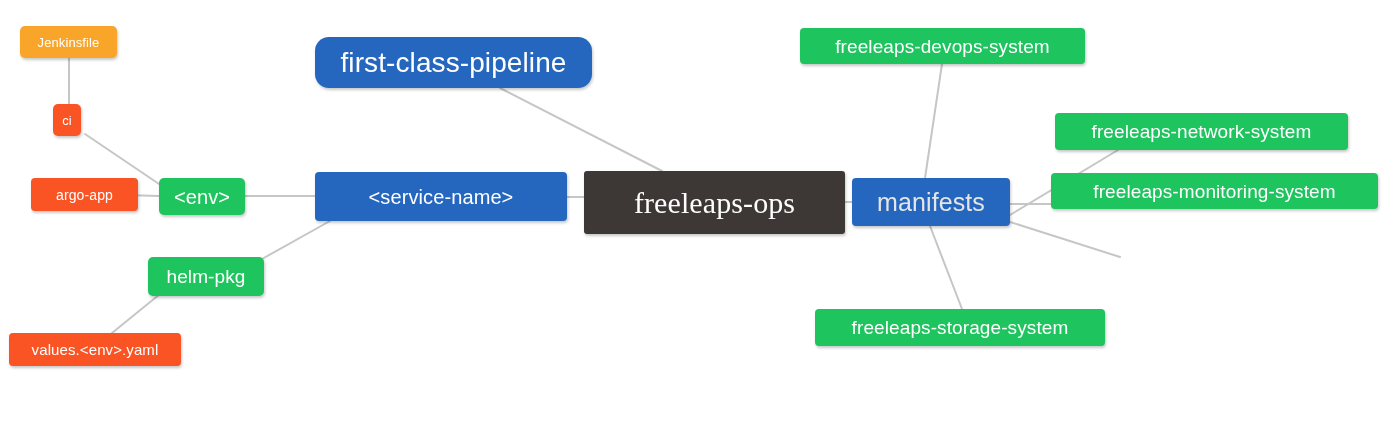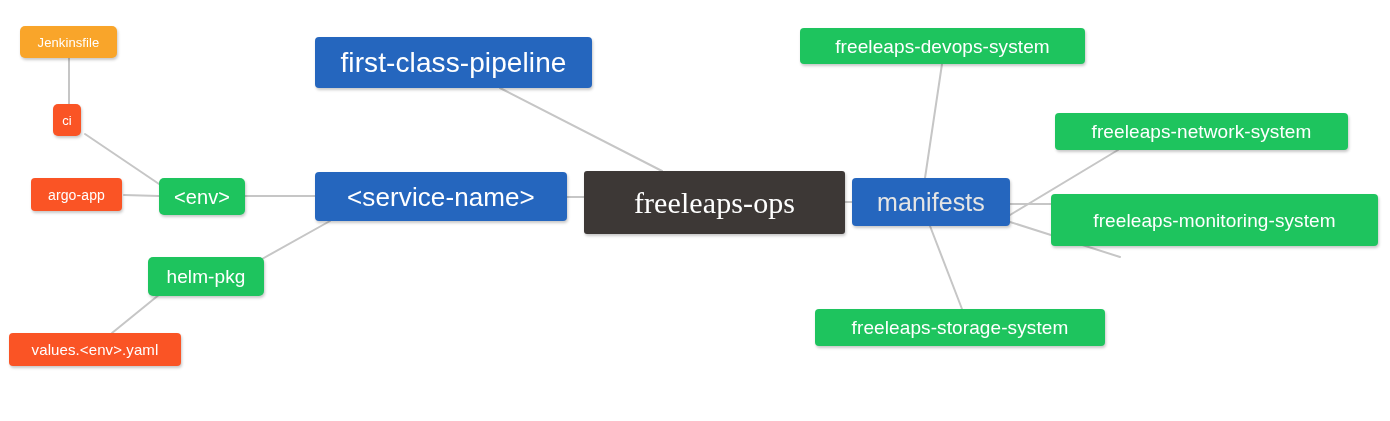--- a/index.html
+++ b/index.html
@@ -69,49 +69,49 @@
       <line x1="1010" y1="204" x2="1051" y2="204" stroke="#c6c6c6" stroke-width="2" stroke-linecap="round"></line>
       <line x1="1010" y1="222" x2="1120" y2="257" stroke="#c6c6c6" stroke-width="2" stroke-linecap="round"></line>
       <line x1="930" y1="226" x2="962" y2="309" stroke="#c6c6c6" stroke-width="2" stroke-linecap="round"></line>
     </svg>
 <div class="node" style="left: 20px; top: 26px; width: 97px; height: 32px; background: rgb(249, 165, 42); font-size: 13px; border-radius: 5px; color: rgb(255, 255, 255);">
       <span>Jenkinsfile</span>
     </div>
     <div class="node" style="left: 53px; top: 104px; width: 28px; height: 32px; background: rgb(250, 84, 37); font-size: 13px; border-radius: 5px; color: rgb(255, 255, 255);">
       <span>ci</span>
     </div>
-    <div class="node" style="left: 31px; top: 178px; width: 91px; height: 33px; background: rgb(250, 84, 37); font-size: 14px; border-radius: 4px; color: rgb(255, 255, 255); align-items: center;">
+    <div class="node" style="left: 31px; top: 178px; width: 107px; height: 33px; background: rgb(250, 84, 37); font-size: 14px; border-radius: 4px; color: rgb(255, 255, 255); align-items: center;">
       <span>argo-app</span>
     </div>
     <div class="node" style="left: 159px; top: 178px; width: 86px; height: 37px; background: rgb(30, 196, 94); font-size: 20px; border-radius: 5px; color: rgb(255, 255, 255);">
       <span>&lt;env&gt;</span>
     </div>
     <div class="node" style="left: 148px; top: 257px; width: 116px; height: 39px; background: rgb(30, 196, 94); font-size: 19px; border-radius: 5px; color: rgb(255, 255, 255);">
       <span>helm-pkg</span>
     </div>
     <div class="node" style="left: 9px; top: 333px; width: 172px; height: 33px; background: rgb(250, 84, 37); font-size: 15px; border-radius: 4px; color: rgb(255, 255, 255); justify-content: center;">
       <span>values.&lt;env&gt;.yaml</span>
     </div>
-    <div class="node" style="left: 315px; top: 37px; width: 277px; height: 51px; background: rgb(37, 102, 190); font-size: 28px; border-radius: 4px; color: rgb(255, 255, 255);">
+    <div class="node" style="left: 315px; top: 37px; width: 277px; height: 51px; background: rgb(37, 102, 190); font-size: 28px; border-radius: 14px; color: rgb(255, 255, 255);">
       <span>first-class-pipeline</span>
     </div>
-    <div class="node" style="left: 315px; top: 172px; width: 252px; height: 49px; background: rgb(37, 102, 190); font-size: 26px; border-radius: 4px; color: rgb(255, 255, 255); text-align: right;">
+    <div class="node" style="left: 315px; top: 172px; width: 252px; height: 49px; background: rgb(37, 102, 190); font-size: 20px; border-radius: 4px; color: rgb(255, 255, 255); text-align: right;">
       <span>&lt;service-name&gt;</span>
     </div>
     <div class="node root" style="left: 584px; top: 171px; width: 261px; height: 63px; background: rgb(61, 56, 54); font-size: 30px; border-radius: 3px; color: rgb(255, 255, 255);">
       <span>freeleaps-ops</span>
     </div>
     <div class="node" style="left: 852px; top: 178px; width: 158px; height: 48px; background: rgb(37, 102, 190); font-size: 25px; border-radius: 4px; color: #e5e5e5;">
       <span>manifests</span>
     </div>
     <div class="node" style="left: 800px; top: 28px; width: 285px; height: 36px; background: rgb(30, 196, 94); font-size: 19px; border-radius: 4px; color: rgb(255, 255, 255);">
       <span>freeleaps-devops-system</span>
     </div>
     <div class="node" style="left: 1055px; top: 113px; width: 293px; height: 37px; background: rgb(30, 196, 94); font-size: 19px; border-radius: 4px; color: rgb(255, 255, 255);">
       <span>freeleaps-network-system</span>
     </div>
-    <div class="node" style="left: 1051px; top: 194px; width: 327px; height: 52px; background: rgb(30, 196, 94); font-size: 19px; border-radius: 4px; color: rgb(255, 255, 255);">
+    <div class="node" style="left: 1051px; top: 173px; width: 327px; height: 36px; background: rgb(30, 196, 94); font-size: 19px; border-radius: 4px; color: rgb(255, 255, 255);">
       <span>freeleaps-monitoring-system</span>
     </div>
     <div class="node" style="left: 815px; top: 309px; width: 290px; height: 37px; background: rgb(30, 196, 94); font-size: 19px; border-radius: 4px; color: rgb(255, 255, 255);">
       <span>freeleaps-storage-system</span>
     </div>
   </div>
 
 </body></html>

